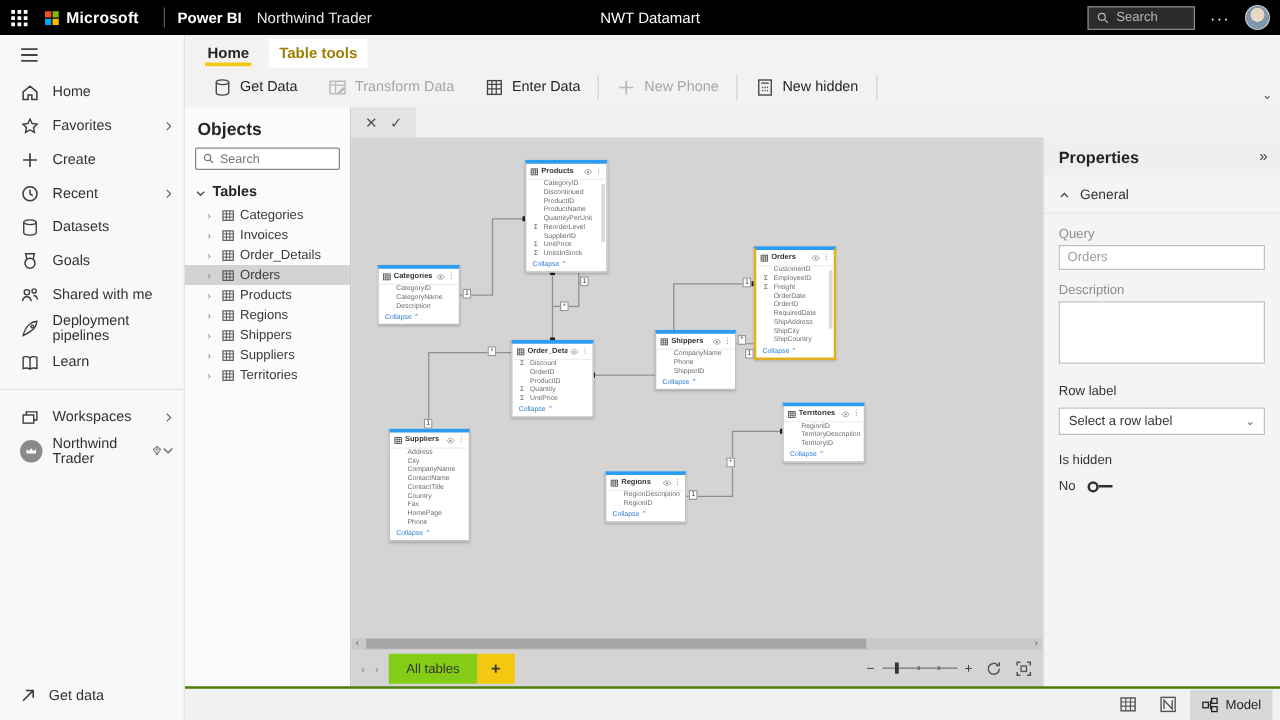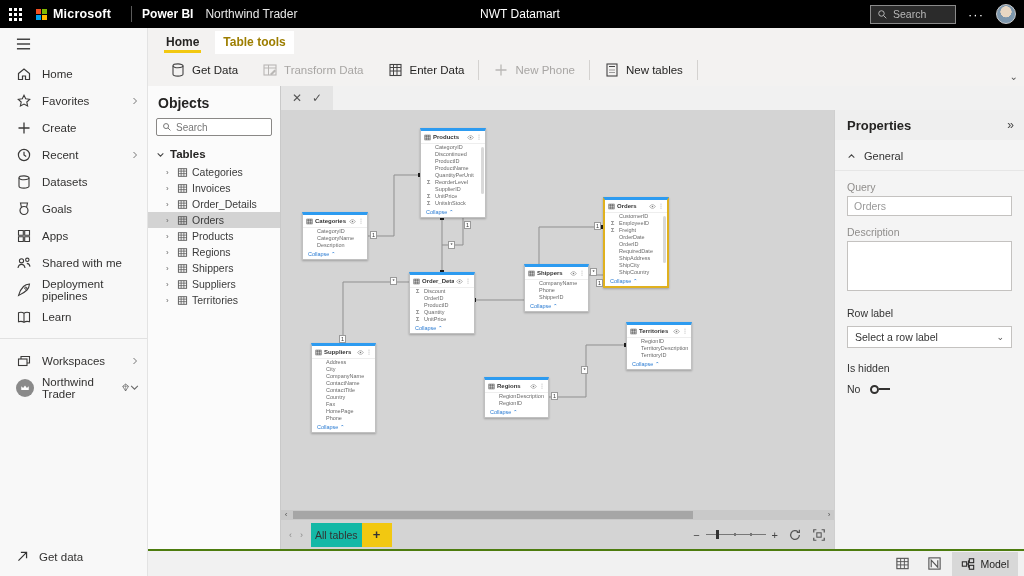--- a/index.html
+++ b/index.html
@@ -103,21 +103,21 @@
   .card-label { position:absolute; min-width:7px; height:8px; line-height:7px; text-align:center;
     background:#fdfdfd; border:1px solid #9a9a9a; color:#333; font-size:5.5px; padding:0 1px; z-index:5; }
 
   
   .hscroll { position:relative; width:553px; height:10px; background:#c9c9c9; }
   .hs-thumb { position:absolute; left:12px; top:1px; width:400px; height:8px; background:#a6a6a6; }
   .hs-arrow { position:absolute; top:0; width:10px; height:10px; color:#555; font-size:8px;
     line-height:10px; text-align:center; cursor:pointer; }
   .tabstrip { display:flex; align-items:center; height:29px; background:#d4d4d4; padding-left:4px; position:relative; }
   .ts-nav { color:#8a8a8a; font-size:9px; padding:0 4px; cursor:pointer; }
-  .ts-tab { background:#14b8a6; height:24px; display:flex; align-items:center; padding:0 4px;
+  .ts-tab { background:#84cc16; height:24px; display:flex; align-items:center; padding:0 14px;
     font-size:10.5px; color:#333; margin-left:4px; cursor:pointer; }
   .ts-add { background:#f2c811; width:30px; height:24px; display:flex; align-items:center;
     justify-content:center; color:#333; font-size:13px; font-weight:bold; cursor:pointer; }
   .ts-right { position:absolute; right:8px; display:flex; align-items:center; gap:10px; color:#555; }
   .zoom-slider { display:flex; align-items:center; gap:6px; }
   .zs-track { position:relative; width:60px; height:1px; background:#777; }
   .zs-handle { position:absolute; left:10px; top:-4px; width:3px; height:9px; background:#333; cursor:pointer; }
   .zs-tick { position:absolute; top:-1px; width:2px; height:3px; background:#777; }
   .zbtn { font-size:11px; cursor:pointer; color:#444; }
   .ts-icon { width:14px; height:14px; color:#555; cursor:pointer; }
@@ -248,26 +248,20 @@
       </div>
       <div class="nav-item">
         <svg class="nico" viewBox="0 0 16 16">
           <circle cx="8" cy="9.5" r="4" fill="none" stroke="currentColor" stroke-width="1.2"></circle>
           <path d="M5.5 6.5 4.5 2h7l-1 4.5" fill="none" stroke="currentColor" stroke-width="1.1"></path>
         </svg>
         <span>Goals</span>
       </div>
       <div class="nav-item">
         <svg class="nico" viewBox="0 0 16 16">
-          <path d="M2.5 2.5h4.8v4.8H2.5zM8.7 2.5h4.8v4.8H8.7zM2.5 8.7h4.8v4.8H2.5zM8.7 8.7h4.8v4.8H8.7z" fill="none" stroke="currentColor" stroke-width="1.1"></path>
-        </svg>
-        <span>Apps</span>
-      </div>
-      <div class="nav-item">
-        <svg class="nico" viewBox="0 0 16 16">
           <circle cx="5.5" cy="5.8" r="2.1" fill="none" stroke="currentColor" stroke-width="1.1"></circle>
           <path d="M2 13c.4-2.3 1.8-3.6 3.5-3.6S8.6 10.7 9 13" fill="none" stroke="currentColor" stroke-width="1.1"></path>
           <circle cx="11.3" cy="4.8" r="1.7" fill="none" stroke="currentColor" stroke-width="1.1"></circle>
           <path d="M10.8 8.4c1.8.1 2.9 1.3 3.2 3.2" fill="none" stroke="currentColor" stroke-width="1.1"></path>
         </svg>
         <span>Shared with me</span>
       </div>
       <div class="nav-item">
         <svg class="nico" viewBox="0 0 16 16">
           <path d="M2.5 13.5c.5-2.5 2-6 5-9 1.8-1.7 4-2.3 6-2.5-.2 2-.8 4.2-2.5 6-3 3-6.5 4.5-8.5 5.5z" fill="none" stroke="currentColor" stroke-width="1.1"></path>
@@ -357,21 +351,21 @@
           <path d="M8 2.5v11M2.5 8h11" stroke="currentColor" stroke-width="1.3"></path>
         </svg>
         <span>New Phone</span>
       </div>
       <div class="rbar-div"></div>
       <div class="rbtn">
         <svg class="ricon" viewBox="0 0 16 16">
           <rect x="3" y="2" width="10" height="12" fill="none" stroke="currentColor" stroke-width="1.1"></rect>
           <path d="M5 4.5h6M5.5 8h1M7.5 8h1M9.5 8h1M5.5 10.5h1M7.5 10.5h1M9.5 10.5h1" stroke="currentColor" stroke-width="1.1"></path>
         </svg>
-        <span>New tables</span>
+        <span>New hidden</span>
       </div>
       <div class="rbar-div"></div>
     </div>
   <span class="ribbon-chev">⌄</span>
 </div>
 
 <div class="fbar">
   <div class="fbar-chip">
     <span>✕</span>
     <span>✓</span>

